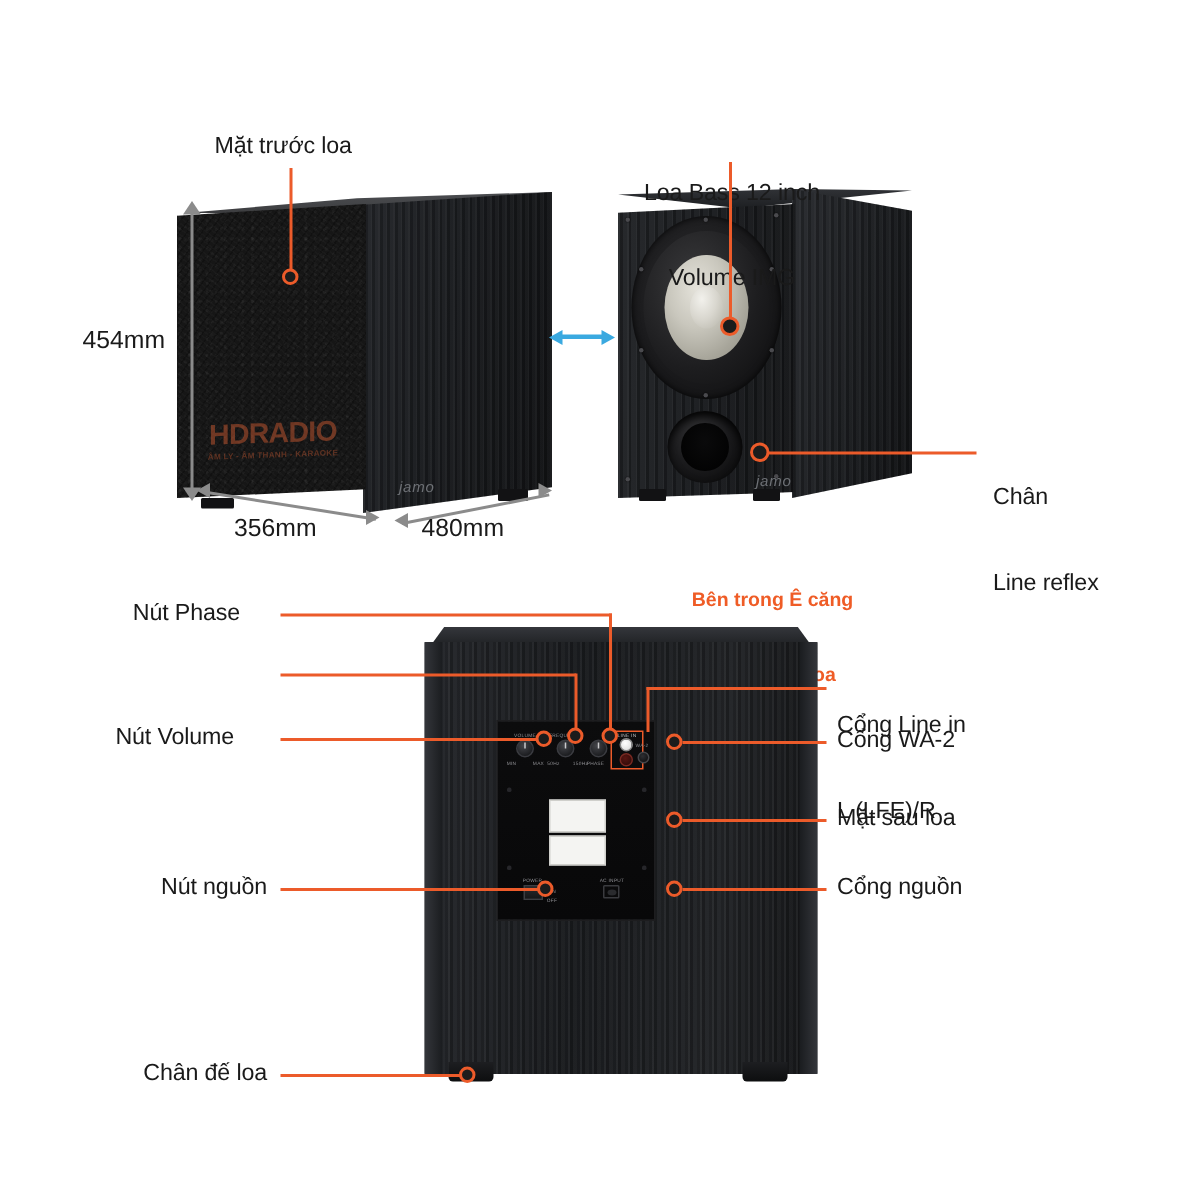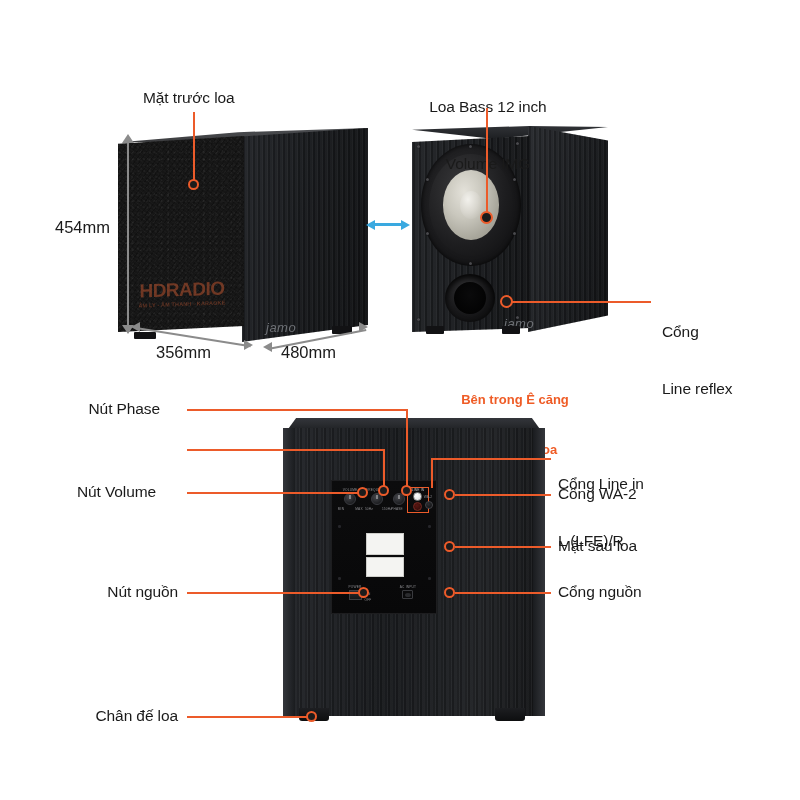--- a/index.html
+++ b/index.html
@@ -119,21 +119,21 @@
     color: rgba(193, 86, 48, 0.52);
     line-height: 1;
   }
   .wm-sub {
     font-size: 5.4px; font-weight: bold; letter-spacing: 0.2px;
     color: rgba(193, 86, 48, 0.42);
     margin-top: 2px;
   }
   .jamo {
     position: absolute;
-    font-size: 13px;
+    font-size: 10px;
     color: #6d7075;
     letter-spacing: 0.5px;
     font-style: italic;
   }
 
   
   #spk-driver { position: absolute; left: 412px; top: 126px; width: 196px; height: 212px; }
   .baffle {
     position: absolute; left: 0; top: 10px; width: 118px; height: 196px;
     background:
@@ -346,31 +346,31 @@
       <div class="screw" style="left:5px; top:34px;"></div>
     </div>
     <div class="port">
       <div class="port-inner"></div>
     </div>
     <div class="jamo" style="left:92px; top:190px;">jamo</div>
     <div class="foot" style="left:14px; top:200px; width:18px; height:8px;"></div>
     <div class="foot" style="left:90px; top:200px; width:18px; height:8px;"></div>
   </div>
 
-  <div class="label center" style="left:408px; top:60px; width:160px;">
+  <div class="label center" style="left:408px; top:82px; width:160px;">
     <div>Loa Bass 12 inch</div>
     <div>Volume IMG</div>
   </div>
   <div class="leader-v" style="left:486px; top:108px; height:108px;"></div>
   <div class="dot md" style="left:480px; top:211px;"></div>
 
   <div class="dot md" style="left:500px; top:295px;"></div>
   <div class="leader-h" style="left:512px; top:301px; width:139px;"></div>
   <div class="label" style="left:662px; top:285px;">
-    <div>Cổng</div>
+    <div>Chân</div>
     <div>Line reflex</div>
   </div>
 
   <div class="orange-note" style="left:420px; top:358px; width:190px;">
     <div>Bên trong Ê căng</div>
     <div>mặt trước loa</div>
   </div>
 
   <div id="spk-rear">
     <div class="rear-bevel-top"></div>

